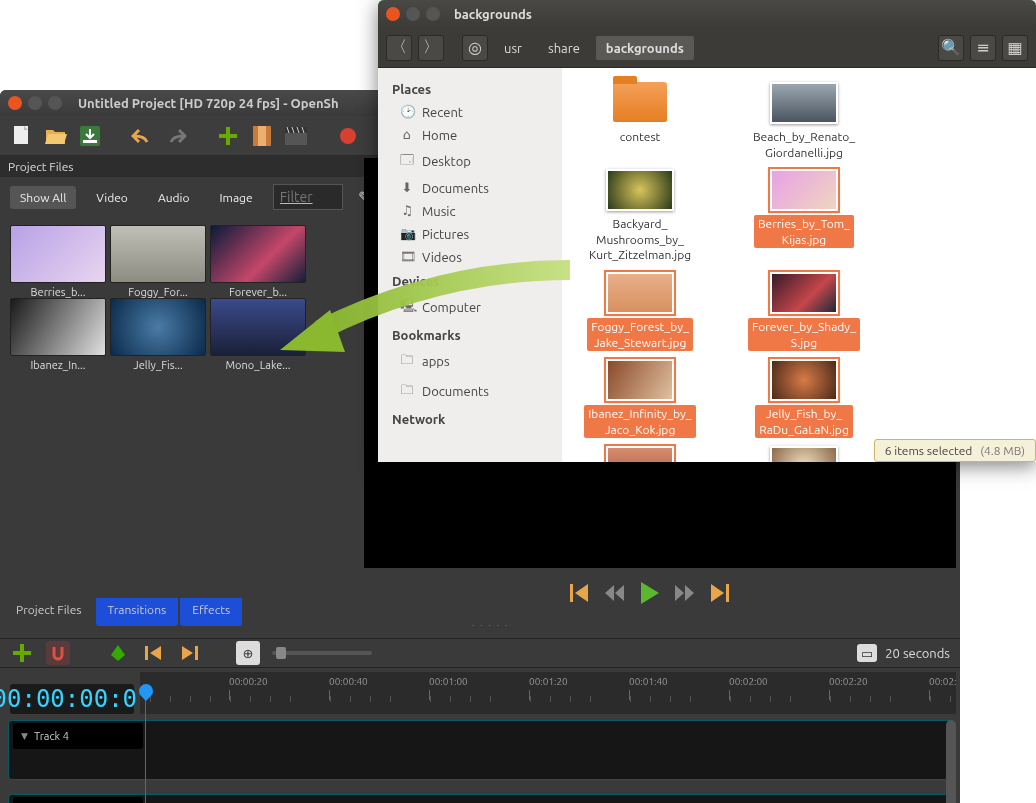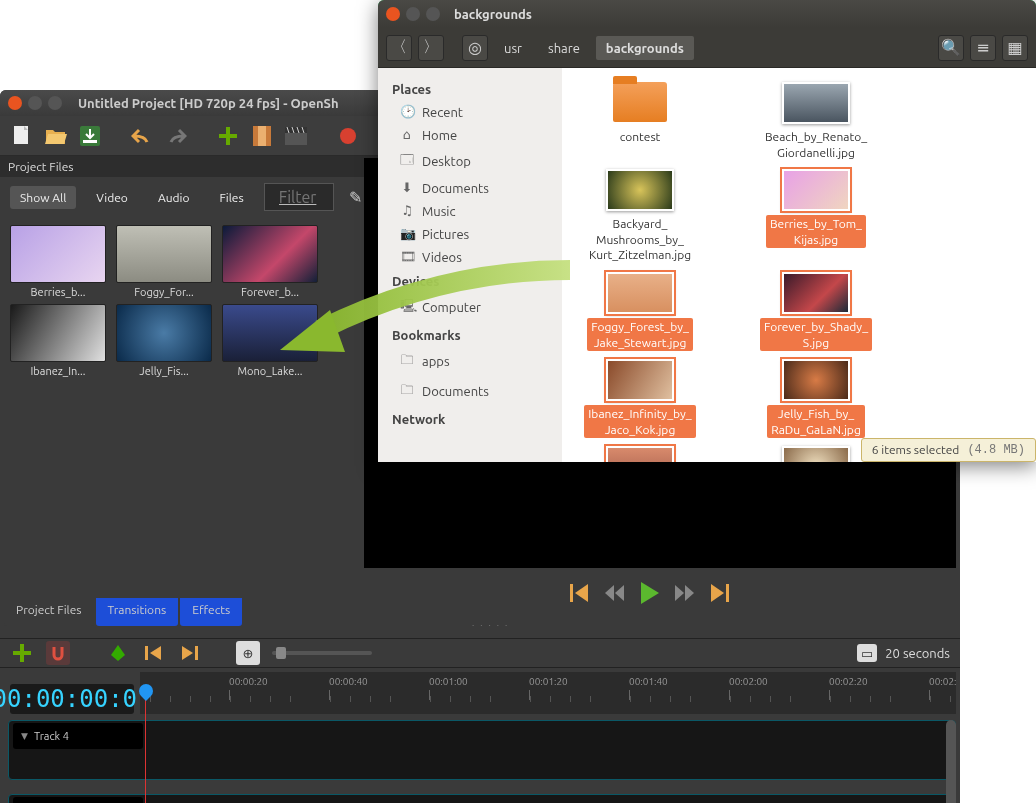--- a/index.html
+++ b/index.html
@@ -33,25 +33,25 @@
   .panel-header .mini { font-size:10px; color:#888; letter-spacing:1px; }
 
   .filter-row {
     height: 40px; background: #3a3a3a; display:flex; align-items:center; gap:10px; padding:0 10px;
   }
   .filter-btn {
     background:#555; color:#eee; font-size:12px; padding:5px 10px; border-radius:3px; cursor:pointer;
   }
   .filter-btn.plain { background:transparent; }
   .filter-input {
-    background:#2a2a2a; border:1px solid #555; color:#bbb; font-size:16px; padding:4px 14px; width:70px;text-decoration:underline;
+    background:#2a2a2a; border:1px solid #555; color:#bbb; font-size:14px; padding:4px 6px; width:70px;text-decoration:underline;
   }
 
   .project-files-grid {
-    background:#3a3a3a; padding:8px; display:flex; flex-wrap:wrap; gap:6px; width:350px;
+    background:#3a3a3a; padding:8px; display:flex; flex-wrap:wrap; width:350px;
   }
   .pf-item {
     width: 100px; display:flex; flex-direction:column; align-items:center; cursor:pointer;
   }
   .pf-thumb { width:96px; height:58px; border-radius:2px; border:1px solid #222; }
   .pf-label { font-size:11px; color:#ddd; margin-top:3px; white-space:nowrap; overflow:hidden; text-overflow:ellipsis; width:96px; text-align:center; }
 
   .bottom-tabs {
     position:absolute; left:0; top:508px; height:28px; display:flex; gap:2px; padding-left:4px;
   }
@@ -134,21 +134,21 @@
     overflow-y:auto;
   }
   .sb-heading { font-weight:bold; padding:6px 14px 4px; color:#444; }
   .sb-item {
     display:flex; align-items:center; gap:8px; padding:4px 22px; cursor:pointer; color:#444;
   }
   .sb-ico { width:14px; text-align:center; color:#666; }
 
   .files-grid {
     flex:1; background:#fff; padding:12px 8px; display:flex; flex-wrap:wrap; align-content:flex-start;
-    gap:4px 36px; overflow:hidden; position:relative;
+    gap:4px 24px; overflow:hidden; position:relative;
   }
   .file-item {
     width:140px; display:flex; flex-direction:column; align-items:center; cursor:pointer;
     padding:2px;
   }
   .file-thumb {
     width:68px; height:42px; border:2px solid #fff; box-shadow:0 1px 3px rgba(0,0,0,0.4);
     margin-bottom:4px;
   }
   .file-item.sel .file-thumb { outline:2px solid #f07746; }
@@ -165,21 +165,21 @@
   .folder-ico::before {
     content:""; position:absolute; left:0; top:-6px; width:24px; height:8px;
     background:#e67e22; border-radius:2px 2px 0 0;
   }
 
   .status-bubble {
     position:absolute; right:0; bottom:0; background:#f5f0d8;
     border:1px solid #cbb56a; padding:4px 10px; font-size:12px; color:#444;
     border-radius:3px; display:flex; gap:8px;
   }
-  .status-bubble .sz { color:#777;font-family:Liberation Mono, monospace; }
+  .status-bubble .sz { color:#777; }
 
   
   .drag-arrow {
     position:absolute; left:260px; top:260px; z-index:20; pointer-events:none;
   }
 
   .slider-track { width:100px; height:4px; background:#555; position:relative; border-radius:2px;}
   .slider-thumb { position:absolute; left:4px; top:-4px; width:10px; height:12px; background:#888; border-radius:2px;}
 
 </style>
@@ -256,21 +256,21 @@
 
   <div class="panel-header">
     <span>Project Files</span>
     <span class="mini">▣ ✕&nbsp;&nbsp;V</span>
   </div>
 
   <div class="filter-row">
     <span class="filter-btn">Show All</span>
     <span class="filter-btn plain">Video</span>
     <span class="filter-btn plain">Audio</span>
-    <span class="filter-btn plain">Files</span>
+    <span class="filter-btn plain">Image</span>
     <input class="filter-input" placeholder="Filter" style="">
     <span class="tb-ico" style="color:#ccc;">✎</span>
   </div>
 
   <div class="project-files-grid" id="pf-grid">
       <div class="pf-item">
         <div class="pf-thumb" style="background:linear-gradient(135deg,#b8a1e6,#e8d5f0)"></div>
     <div class="pf-label">Berries_b...</div>
       </div>
       <div class="pf-item">

